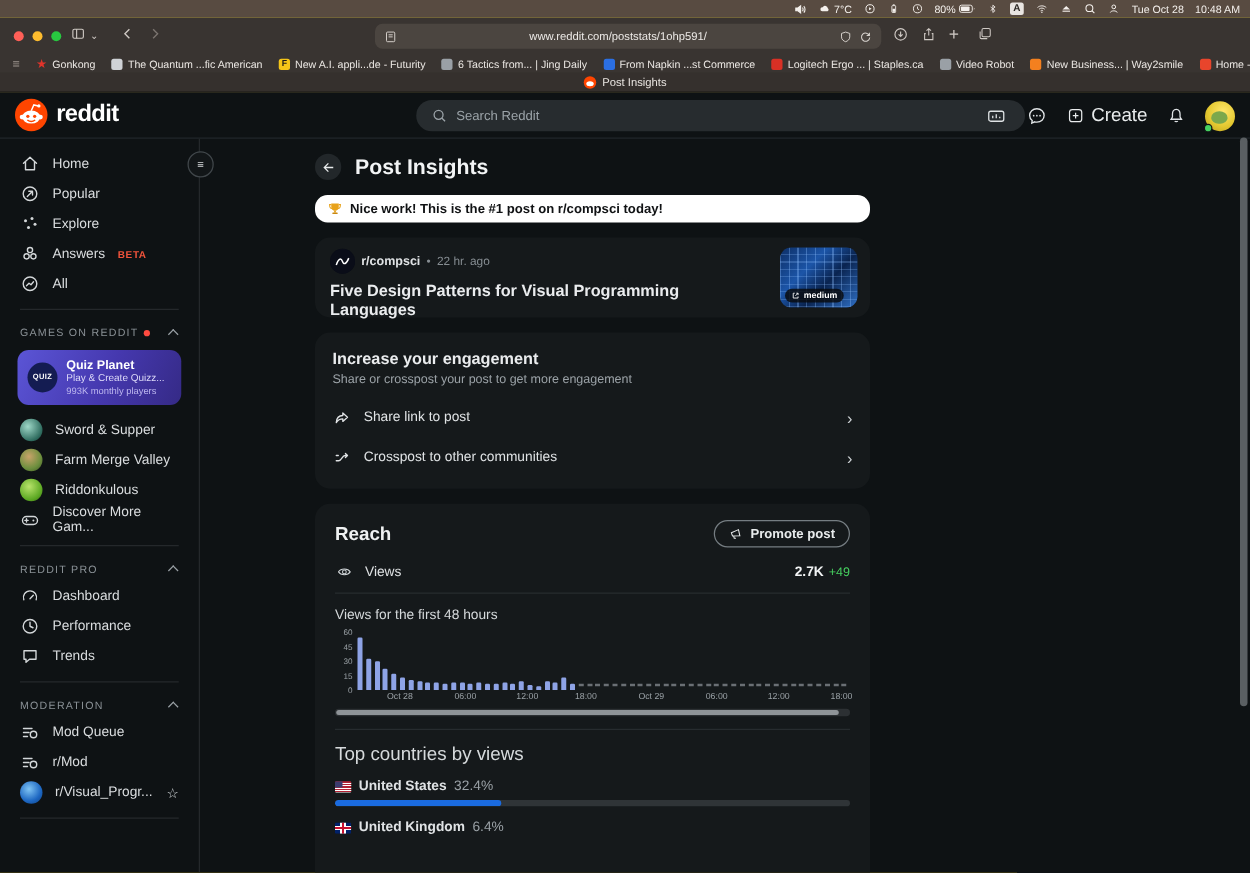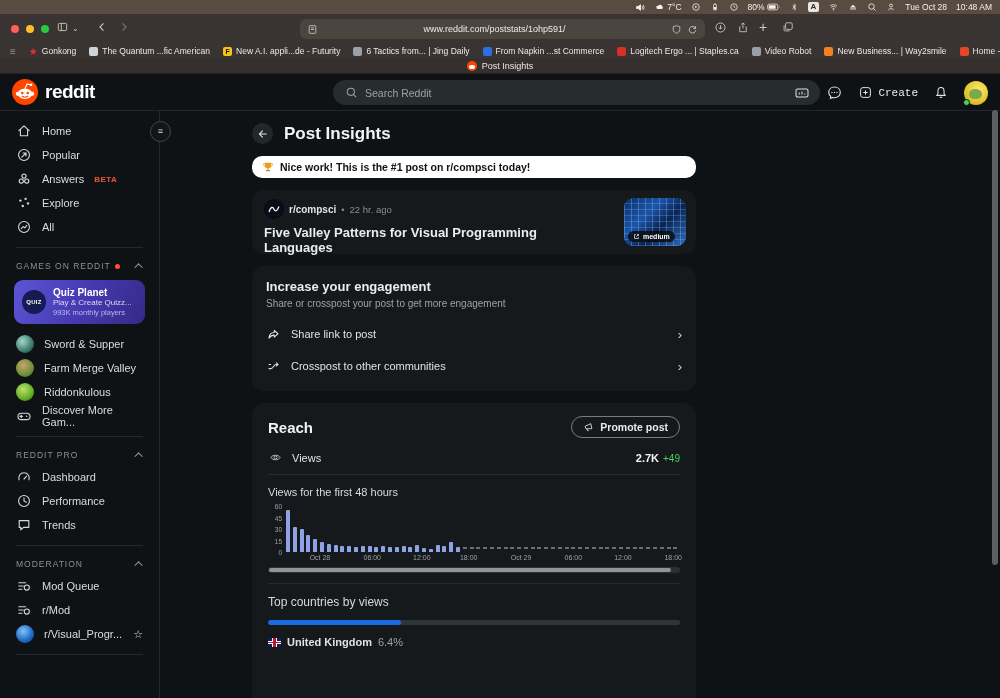--- a/index.html
+++ b/index.html
@@ -35,21 +35,21 @@
 
   
   .page { position:absolute; top:74px; left:0; right:0; bottom:0; background:#0e1214; }
   .rheader { position:absolute; top:0; left:0; right:0; height:37px; border-bottom:1px solid #20262a; }
   .rlogo { position:absolute; left:12px; top:5px; display:flex; align-items:center; gap:7px; }
   .rlogo .mark { width:26px; height:26px; border-radius:50%; background:#ff4500; }
   .rlogo .word { color:#ffffff; font-size:19px; font-weight:bold; letter-spacing:-0.5px; }
   .rsearch { position:absolute; left:333px; top:6px; width:487px; height:25px; background:#272c2f; border-radius:13px;
     display:flex; align-items:center; gap:7px; padding:0 12px; color:#9ba3a8; font-size:10.5px; }
   .hright { position:absolute; right:12px; top:0; height:37px; display:flex; align-items:center; gap:15px; color:#dfe3e5; }
-  .create { display:flex; align-items:center; gap:5px; font-size:11px; color:#e9eced;font-family:Liberation Mono, monospace; }
+  .create { display:flex; align-items:center; gap:5px; font-size:15px; color:#e9eced; }
   .avatar { width:24px; height:24px; border-radius:50%; background:radial-gradient(circle at 60% 35%,#ffe76b,#e4c830 55%,#b99f1d); position:relative; }
   .avatar::after { content:''; position:absolute; left:5px; top:8px; width:13px; height:10px; background:#7ba84c; border-radius:50% 50% 45% 45%; }
   .avatar .dot { position:absolute; left:-1px; bottom:-1px; width:7px; height:7px; background:#46d160; border:1.5px solid #0e1214; border-radius:50%; }
 
   
   .sidebar { position:absolute; top:37px; left:0; bottom:0; width:160px; border-right:1px solid #24282b; padding-top:8px; overflow:hidden; }
   .snav-item { display:flex; align-items:center; gap:10px; height:24px; padding:0 16px; color:#dadddf; font-size:11px; }
   .snav-item svg { flex:none; color:#d3d7d9; }
   .beta { color:#f0533b; font-size:8px; font-weight:bold; letter-spacing:0.5px; }
   .sdiv { border-top:1px solid #24282b; margin:8px 16px; }
@@ -113,21 +113,21 @@
   .chart { position:relative; margin-top:8px; height:46px; padding-left:18px; }
   .ylab { position:absolute; left:0; width:14px; text-align:right; font-size:6.5px; color:#9aa1a6; }
   .slots { display:flex; align-items:flex-end; height:46px; }
   .slot { flex:1; display:flex; align-items:flex-end; }
   .bar { width:4px; background:#8ea3e6; border-radius:1px 1px 0 0; }
   .dash { width:4px; height:2px; background:#6a6f74; margin-bottom:3px; }
   .xlabels { position:relative; height:9px; margin-top:2px; margin-left:18px; }
   .xlab { position:absolute; transform:translateX(-50%); font-size:7px; color:#9aa1a6; white-space:nowrap; }
   .hscroll { margin-top:4px; height:6px; border-radius:3px; background:#2c3033; position:relative; }
   .hthumb { position:absolute; left:1px; top:1px; height:4px; width:calc(100% - 10px); border-radius:2px; background:#8f9498; }
-  .countries-h { margin-top:11px; color:#d6dadc; font-size:12px; }
+  .countries-h { margin-top:11px; color:#d6dadc; font-size:15px; }
   .crow { margin-top:11px; }
   .crow-l { display:flex; align-items:center; gap:6px; font-size:11px; }
   .cname { color:#e0e3e5; font-weight:bold; }
   .cpct { color:#9ba2a7; }
   .ctrack { margin-top:5px; height:5px; border-radius:3px; background:#2f3437; overflow:hidden; }
   .cfill { height:100%; border-radius:3px; background:#1a6be0; }
   .flag { width:13px; height:9px; border-radius:1px; flex:none; position:relative; overflow:hidden; }
   .flag-us { background:repeating-linear-gradient(180deg,#b22234 0 1px,#fff 1px 2px); }
   .flag-us::after { content:''; position:absolute; left:0; top:0; width:6px; height:5px; background:#3c3b6e; }
   .flag-ca { background:linear-gradient(90deg,#d52b1e 0 25%,#fff 25% 75%,#d52b1e 75%); }
@@ -373,35 +373,35 @@
           </div>
           <div class="snav-item">
             <svg width="16" height="16" viewBox="0 0 20 20" fill="none" stroke="currentColor" stroke-width="1.4" stroke-linecap="round" stroke-linejoin="round">
               <circle cx="10" cy="10" r="6.8"></circle>
               <path d="M7.3 12.7 L12.5 7.5 M8.8 7.5 H12.5 V11.2"></path>
             </svg>
             <span>Popular</span>
           </div>
           <div class="snav-item">
             <svg width="16" height="16" viewBox="0 0 20 20" fill="none" stroke="currentColor" stroke-width="1.4" stroke-linecap="round" stroke-linejoin="round">
-              <circle cx="10" cy="6.3" r="2.6"></circle>
-              <circle cx="6.6" cy="12.6" r="2.6"></circle>
-              <circle cx="13.4" cy="12.6" r="2.6"></circle>
-            </svg>
-            <span>Answers</span>
-            <span class="beta">BETA</span>
-          </div>
-          <div class="snav-item">
-            <svg width="16" height="16" viewBox="0 0 20 20" fill="none" stroke="currentColor" stroke-width="1.4" stroke-linecap="round" stroke-linejoin="round">
               <circle cx="5.5" cy="7" r="1.5" fill="currentColor" stroke="none"></circle>
               <circle cx="12" cy="4.8" r="1.5" fill="currentColor" stroke="none"></circle>
               <circle cx="15" cy="10.5" r="1.5" fill="currentColor" stroke="none"></circle>
               <circle cx="8.5" cy="13.8" r="1.5" fill="currentColor" stroke="none"></circle>
             </svg>
             <span>Explore</span>
+          </div>
+          <div class="snav-item">
+            <svg width="16" height="16" viewBox="0 0 20 20" fill="none" stroke="currentColor" stroke-width="1.4" stroke-linecap="round" stroke-linejoin="round">
+              <circle cx="10" cy="6.3" r="2.6"></circle>
+              <circle cx="6.6" cy="12.6" r="2.6"></circle>
+              <circle cx="13.4" cy="12.6" r="2.6"></circle>
+            </svg>
+            <span>Answers</span>
+            <span class="beta">BETA</span>
           </div>
           <div class="snav-item">
             <svg width="16" height="16" viewBox="0 0 20 20" fill="none" stroke="currentColor" stroke-width="1.4" stroke-linecap="round" stroke-linejoin="round">
               <circle cx="10" cy="10" r="6.8"></circle>
               <path d="M6.5 12 L9 9.5 L11 11 L13.5 8"></path>
             </svg>
             <span>All</span>
           </div>
         </div>
       <div class="sdiv"></div>
@@ -522,21 +522,21 @@
       <div class="card post-card">
         <div class="pmeta">
           <span class="pava"><svg width="20" height="20" viewBox="0 0 20 20">
                 <circle cx="10" cy="10" r="10" fill="#0a0d18"></circle>
                 <path d="M5 13 C7 7 9 7.5 10 10.2 C11 12.9 13 12.6 15 7.5" stroke="#fff" stroke-width="1.2" fill="none"></path>
               </svg></span>
           <span class="pcomm">r/compsci</span>
           <span>•</span>
           <span>22 hr. ago</span>
         </div>
-        <div class="ptitle">Five Valley Patterns for Visual Programming Languages</div>
+        <div class="ptitle">Five Design Patterns for Visual Programming Languages</div>
         <div class="thumb">
           <span class="grid"></span>
           <span class="thumb-badge">
             <svg width="7" height="7" viewBox="0 0 20 20" fill="none" stroke="#fff" stroke-width="2">
                 <path d="M8 4.5 H4.5 V15.5 H15.5 V12 M11.5 4.5 H15.5 V8.5 M15.5 4.5 L9.5 10.5"></path>
               </svg>
             <span>medium</span>
           </span>
         </div>
       </div>
@@ -774,20 +774,25 @@
             <span class="xlab" style="left: 85.5172%;">12:00</span>
             <span class="xlab" style="left: 98.2759%;">18:00</span>
           </div>
         <div class="hscroll">
             <span class="hthumb"></span>
           </div>
         <div class="rdiv"></div>
         <div class="countries-h">Top countries by views</div>
         <div id="countries">
             <div class="crow">
+              <div class="crow-l">
+                <span class="flag flag-us"></span>
+                <span class="cname">United States</span>
+                <span class="cpct">32.4%</span>
+              </div>
               <div class="ctrack">
                 <span class="cfill" style="display:block;width:32.4%;background:#1a6be0"></span>
               </div>
             </div>
             <div class="crow">
               <div class="crow-l">
                 <span class="flag flag-uk"></span>
                 <span class="cname">United Kingdom</span>
                 <span class="cpct">6.4%</span>
               </div>

